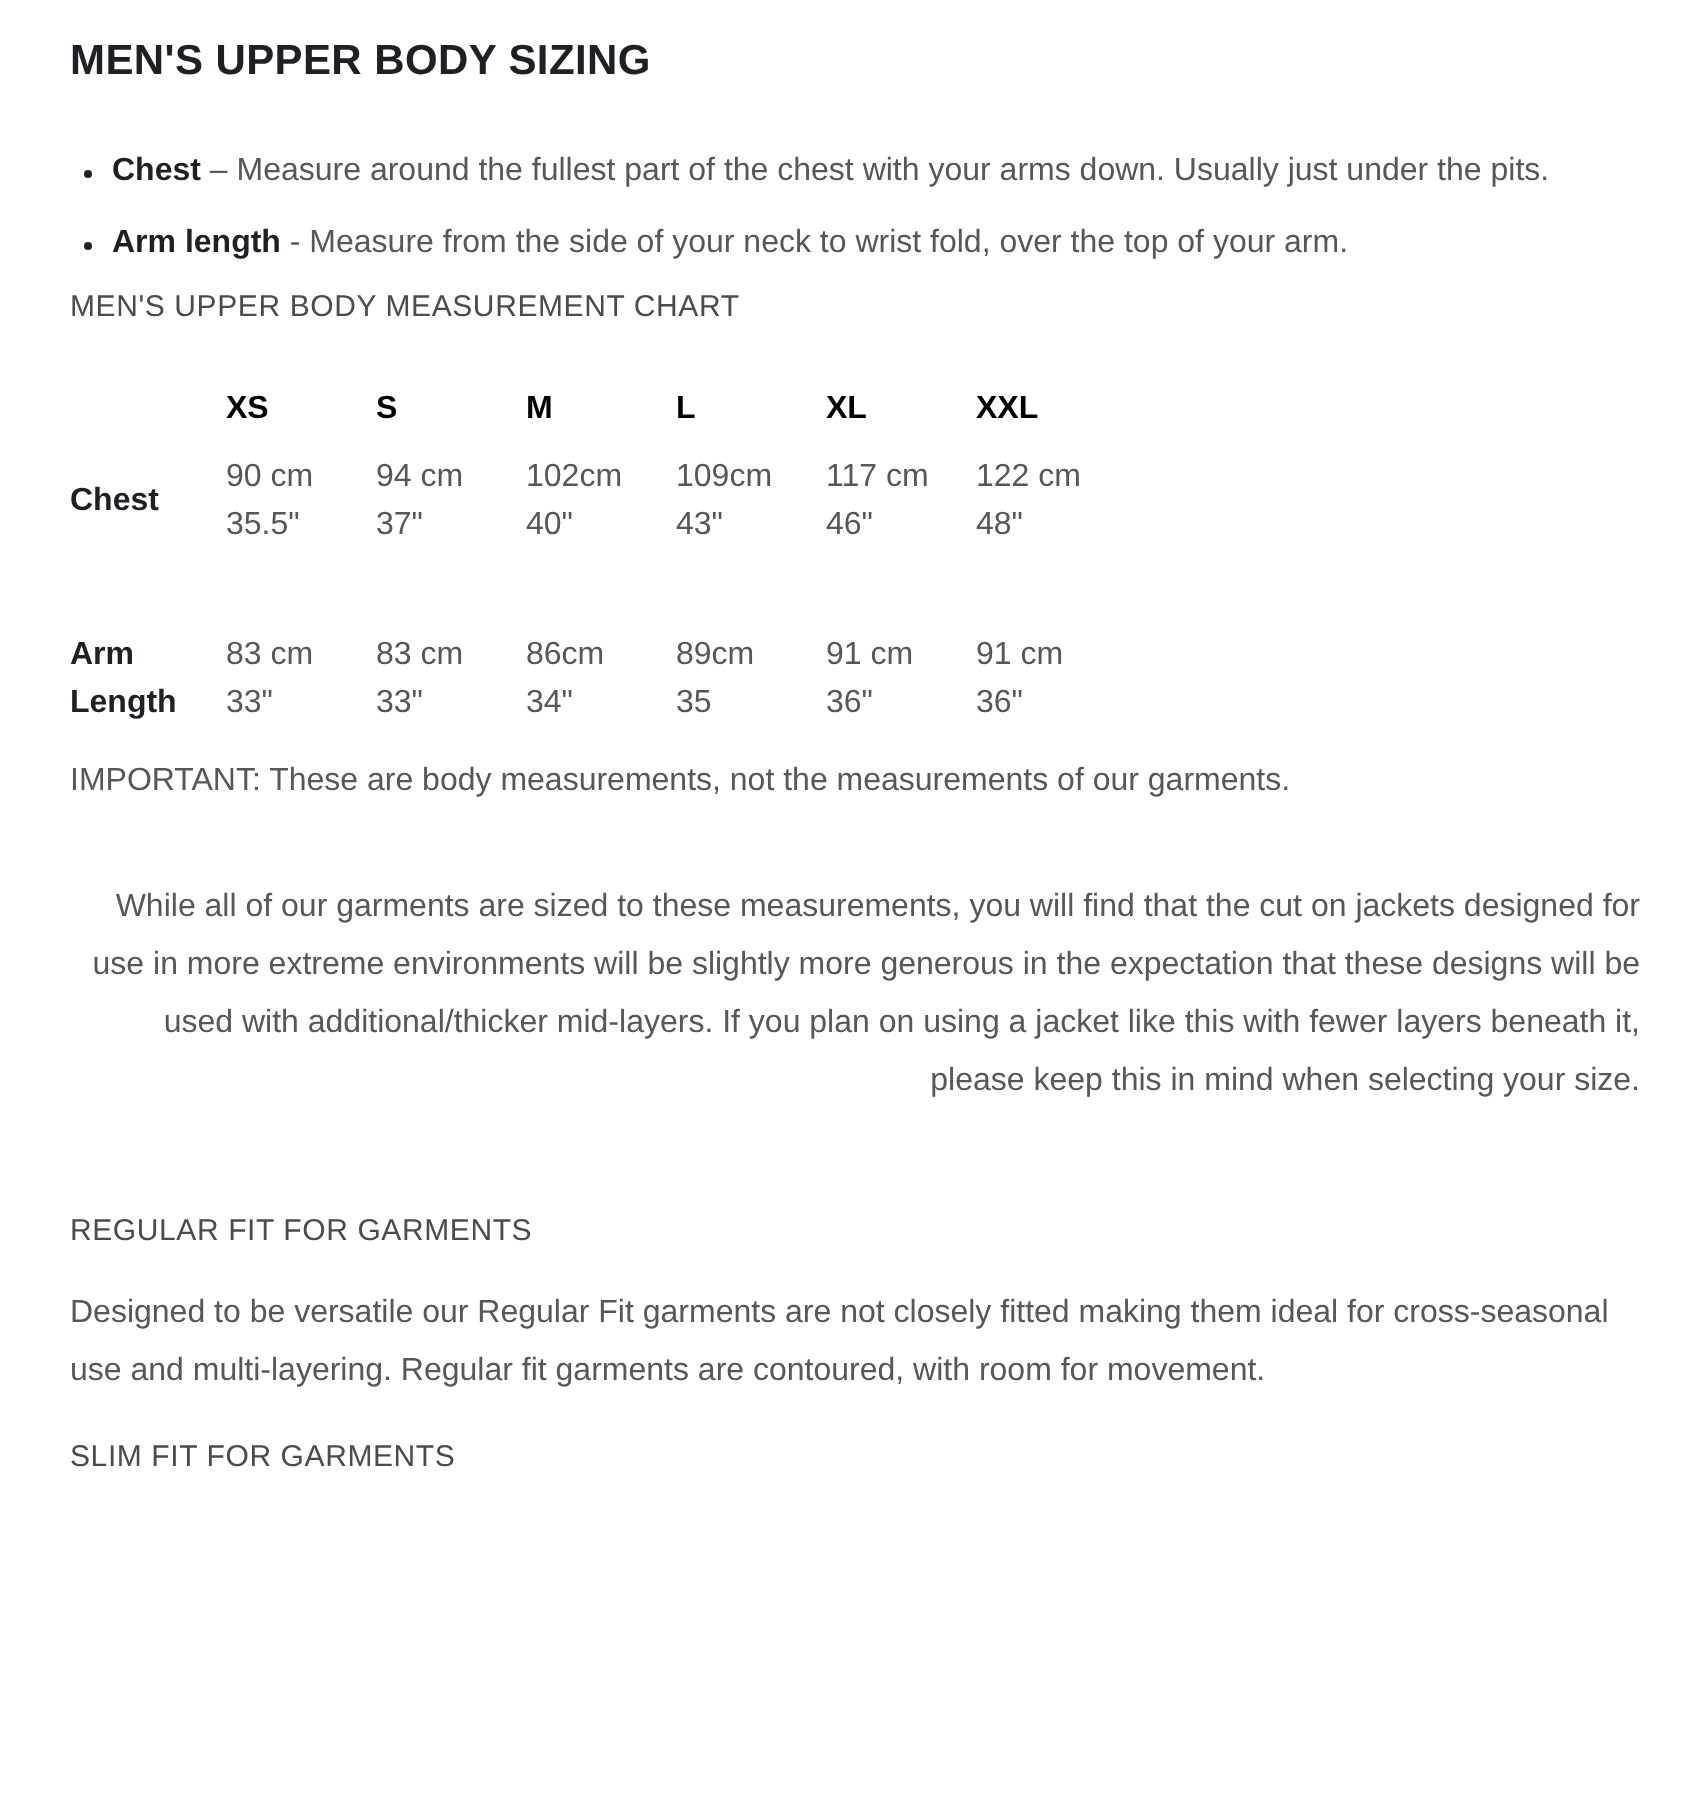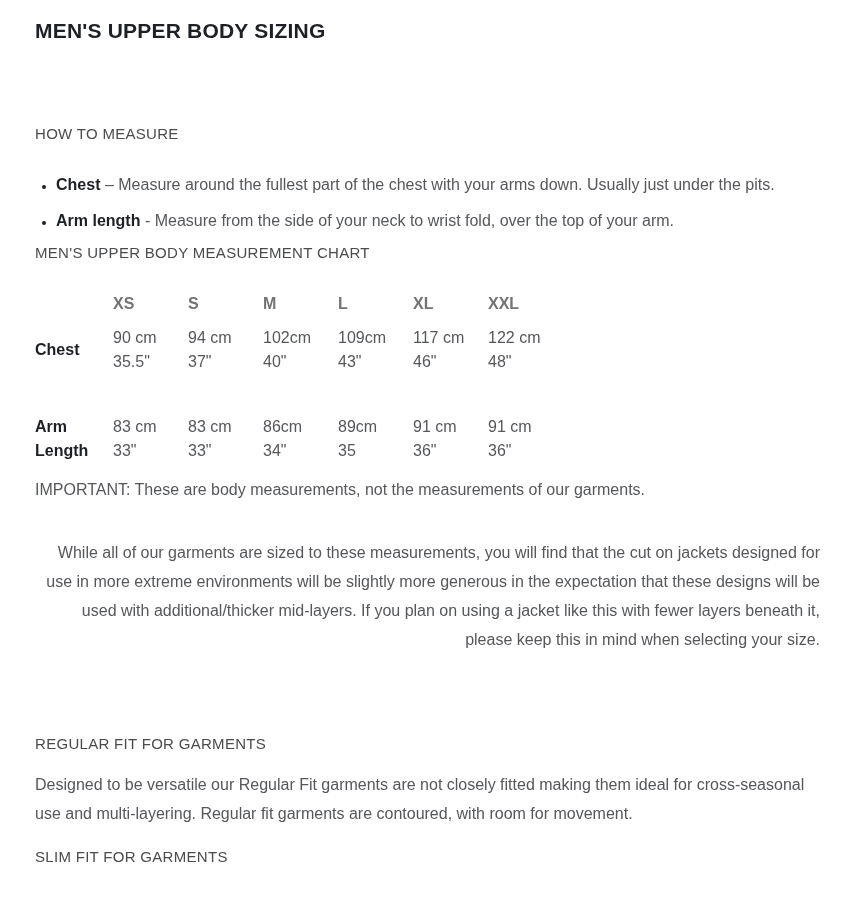--- a/index.html
+++ b/index.html
@@ -22,21 +22,21 @@
   }
   .section-heading {
     font-size: 15px;
     line-height: 18px;
     font-weight: normal;
     color: #4a4b4d;
     letter-spacing: 0.3px;
   }
   .sh-how { margin-top: 81px; }
   .sh-chart { margin-top: 13px; }
-  .sh-regular { margin-top: 81px; }
+  .sh-regular { margin-top: 52px; }
   .sh-slim { margin-top: 20px; }
 
   ul.measure-list {
     margin-top: 31px;
     padding-left: 21px;
     list-style: disc outside;
   }
   ul.measure-list li {
     font-size: 16px;
     line-height: 21px;
@@ -56,21 +56,21 @@
     text-align: left;
     vertical-align: middle;
     font-size: 16px;
     font-weight: normal;
     padding: 0;
   }
   .col-label { width: 78px; }
   .col-size  { width: 75px; }
   tr.size-header-row th {
     font-weight: bold;
-    color: #737373;
+    color: #000000;
     padding-bottom: 13px;
     line-height: 18px;
   }
   tr.data-row th.row-label {
     font-weight: bold;
     color: #1d2025;
     line-height: 24px;
     padding-right: 8px;
   }
   tr.data-row td { line-height: 24px; color: #55575a; }
@@ -85,21 +85,20 @@
   .sizing-note { margin-top: 34px; text-align: right; }
   .fit-text { margin-top: 17px; }
 </style>
 </head>
 <body>
 
 <div class="page">
 
   <h1 class="page-title">MEN'S UPPER BODY SIZING</h1>
 
-  <h2 class="section-heading sh-how">HOW TO MEASURE</h2>
 
   <ul class="measure-list">
     <li><span class="bullet-term">Chest</span> <span>– Measure around the fullest part of the chest with your arms down. Usually just under the pits.</span></li>
     <li><span class="bullet-term">Arm length</span> <span>- Measure from the side of your neck to wrist fold, over the top of your arm.</span></li>
   </ul>
 
   <h2 class="section-heading sh-chart">MEN'S UPPER BODY MEASUREMENT CHART</h2>
 
   <table class="size-table">
     <colgroup>

